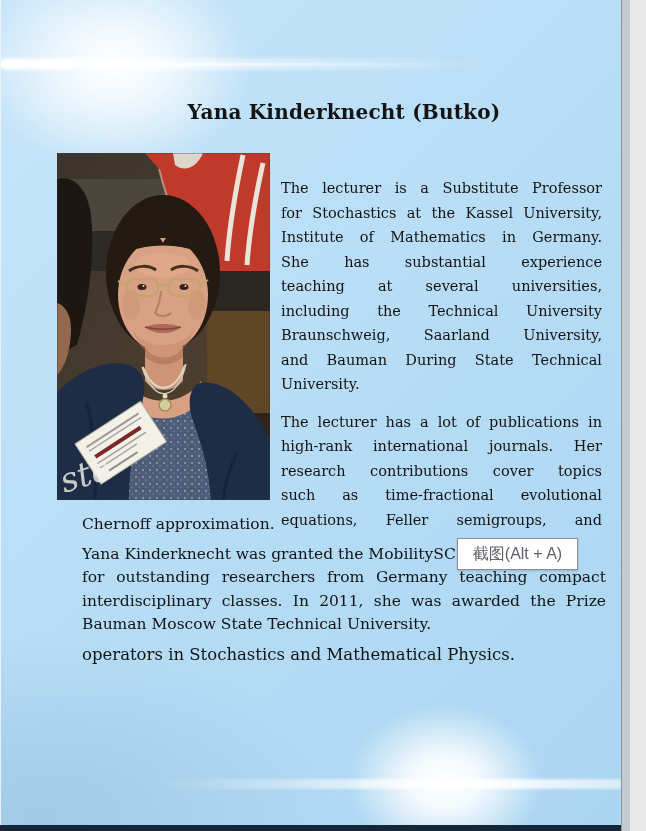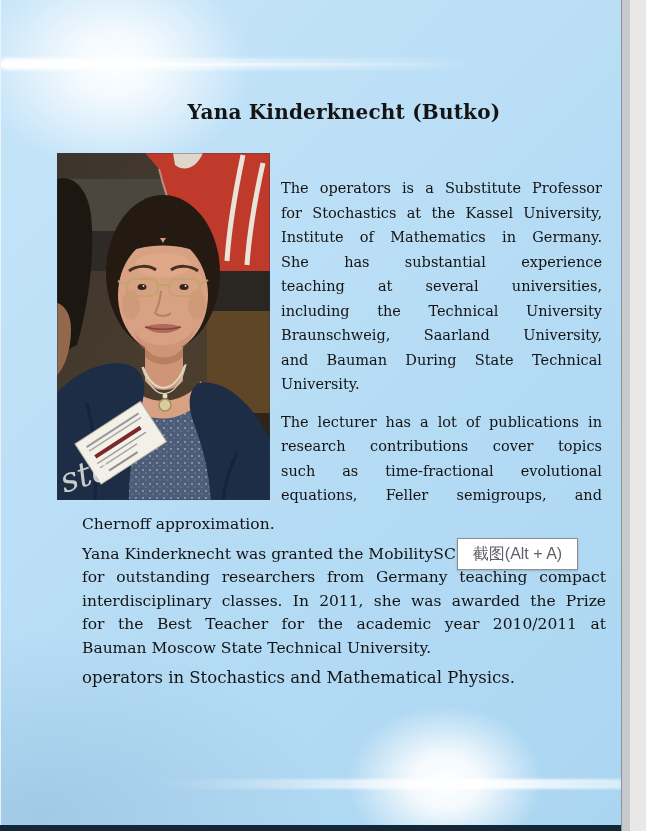--- a/index.html
+++ b/index.html
@@ -141,48 +141,48 @@
       <rect x="40" y="306" width="34" height="2" fill="#909090"></rect>
     </g>
     <g transform="rotate(-18 24 320)">
       <text x="2" y="334" font-size="34" font-style="italic" font-family="DejaVu Serif, serif" fill="rgba(238,238,232,0.82)">sta</text>
     </g>
     <rect x="0.5" y="0.5" width="212" height="346" fill="none" stroke="rgba(40,60,80,0.35)"></rect>
   </svg>
 
   <div class="col">
     <div>
-      <div class="ln">The operators is a Substitute Professor</div>
+      <div class="ln">The lecturer is a Substitute Professor</div>
       <div class="ln">for Stochastics at the Kassel University,</div>
       <div class="ln">Institute of Mathematics in Germany.</div>
       <div class="ln">She has substantial experience</div>
       <div class="ln">teaching at several universities,</div>
       <div class="ln">including the Technical University</div>
       <div class="ln">Braunschweig, Saarland University,</div>
       <div class="ln">and Bauman During State Technical</div>
       <div class="ln-last">University.</div>
     </div>
     <div class="p2">
       <div class="ln">The lecturer has a lot of publications in</div>
+      <div class="ln">high-rank international journals. Her</div>
       <div class="ln">research contributions cover topics</div>
       <div class="ln">such as time-fractional evolutional</div>
       <div class="ln">equations, Feller semigroups, and</div>
     </div>
   </div>
 
   <div class="full">
     <div class="ln-last">Chernoff approximation.</div>
     <div class="p3">
       <div class="split">
         <span>Yana Kinderknecht was granted the Mobility</span>
         <span>SC</span>
       </div>
       <div class="ln">for outstanding researchers from Germany teaching compact</div>
       <div class="ln">interdisciplinary classes. In 2011, she was awarded the Prize</div>
-      <div class="ln">for the Best Teacher for the academic year 2010/2011 at</div>
       <div class="ln-last">Bauman Moscow State Technical University.</div>
     </div>
     <div class="p4">
       <div class="ln-last">operators in Stochastics and Mathematical Physics.</div>
     </div>
   </div>
 
   <div class="tooltip">截图(Alt + A)</div>
 
   <div class="edge-left"></div>

